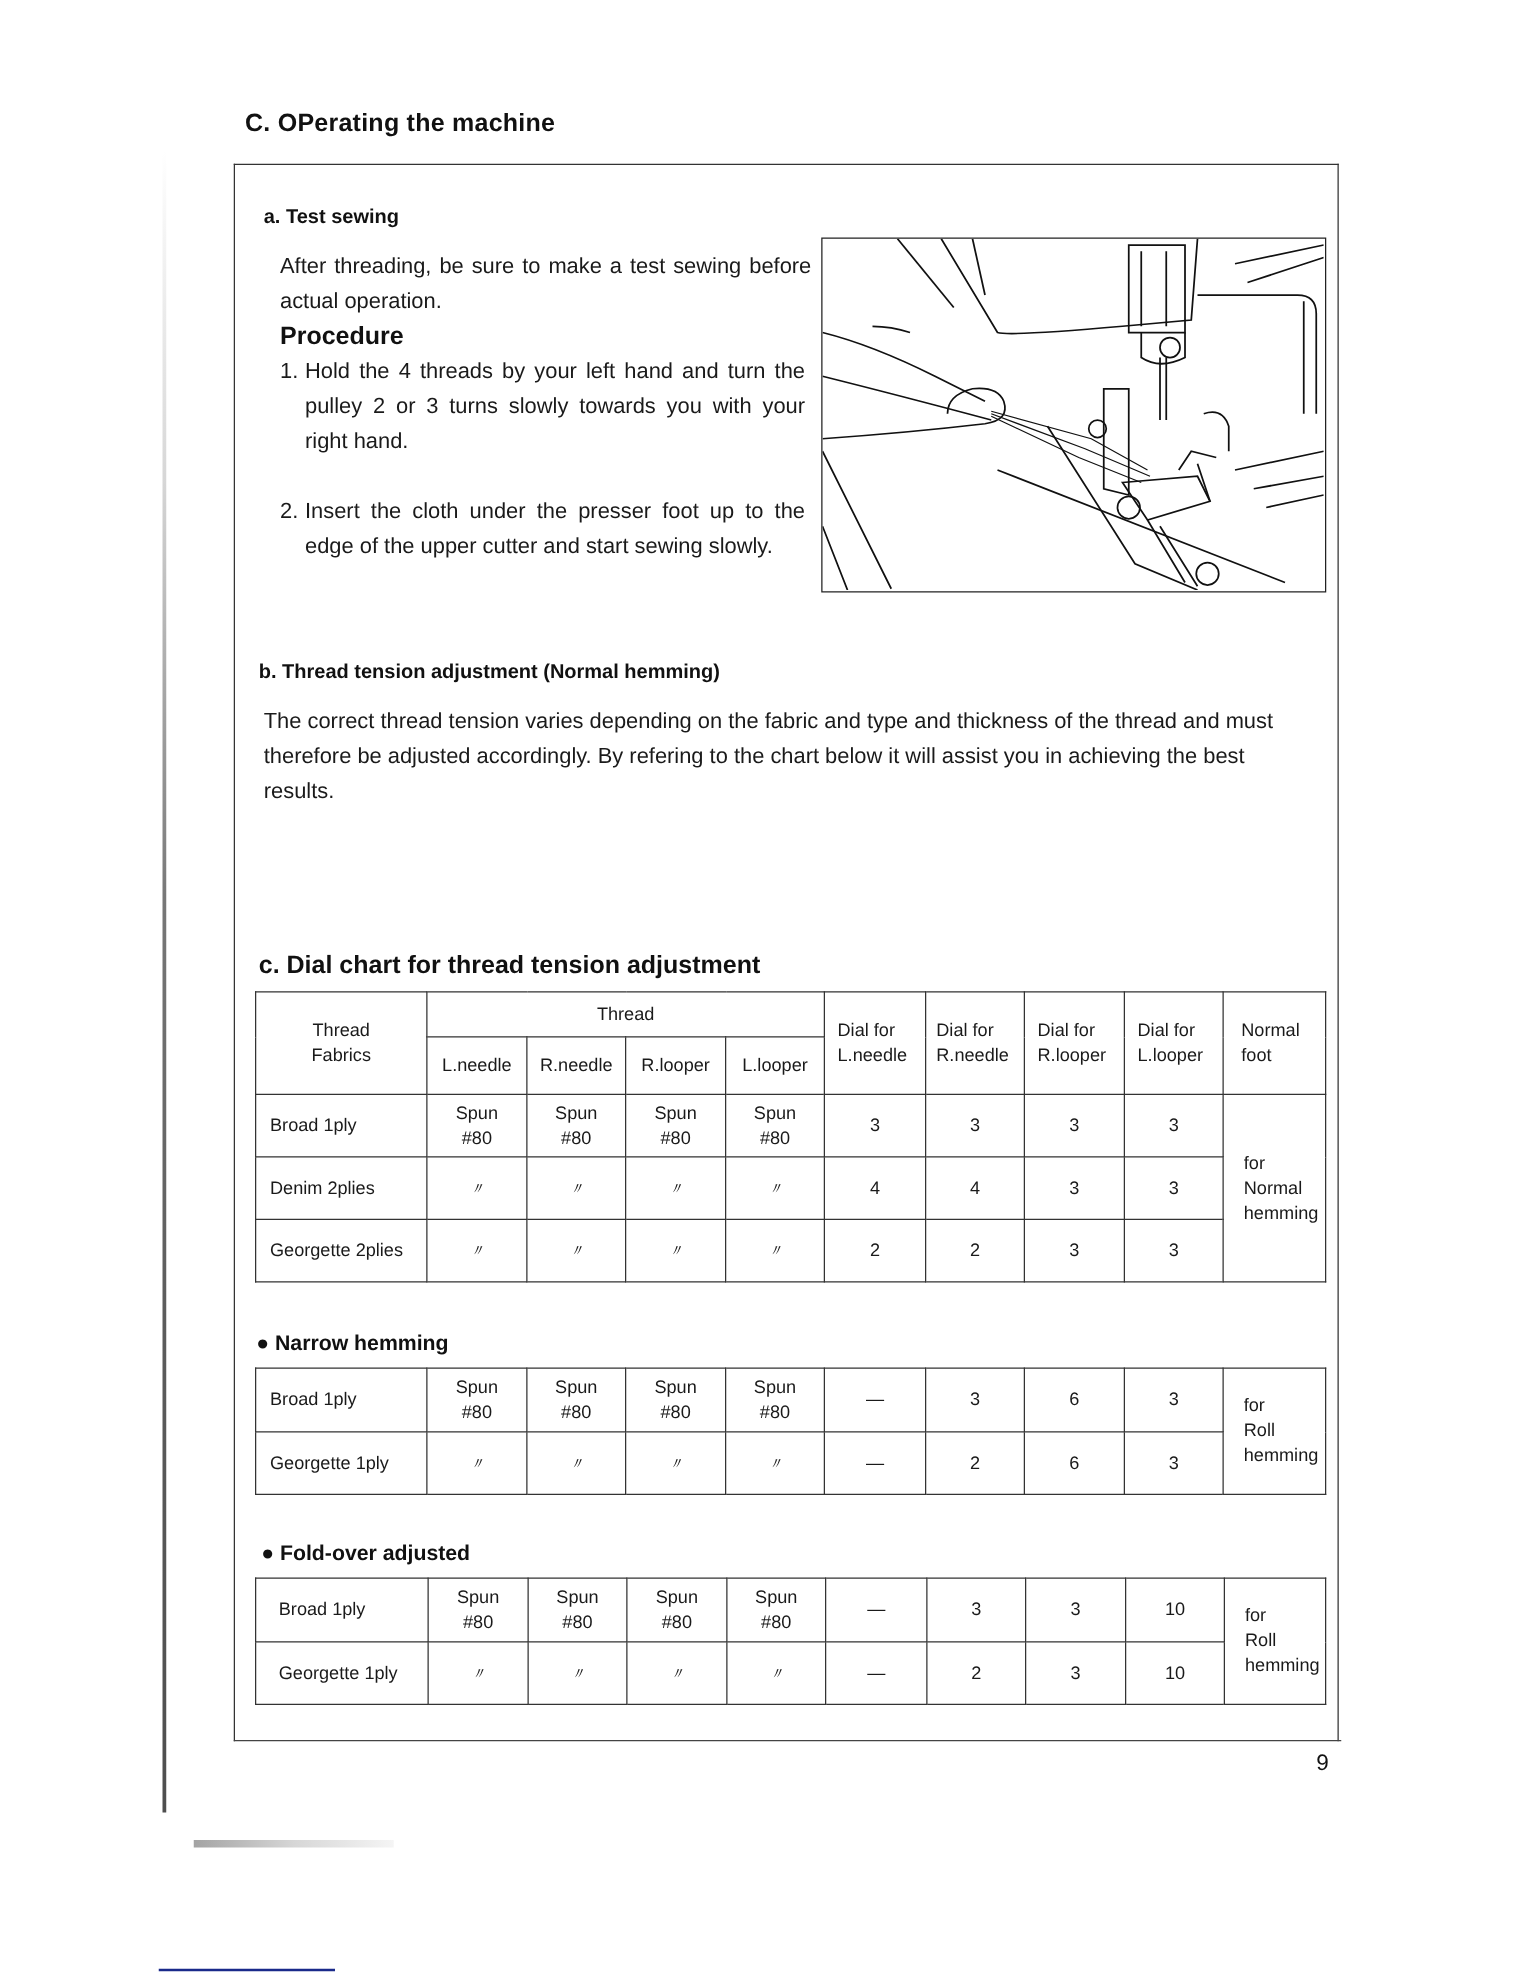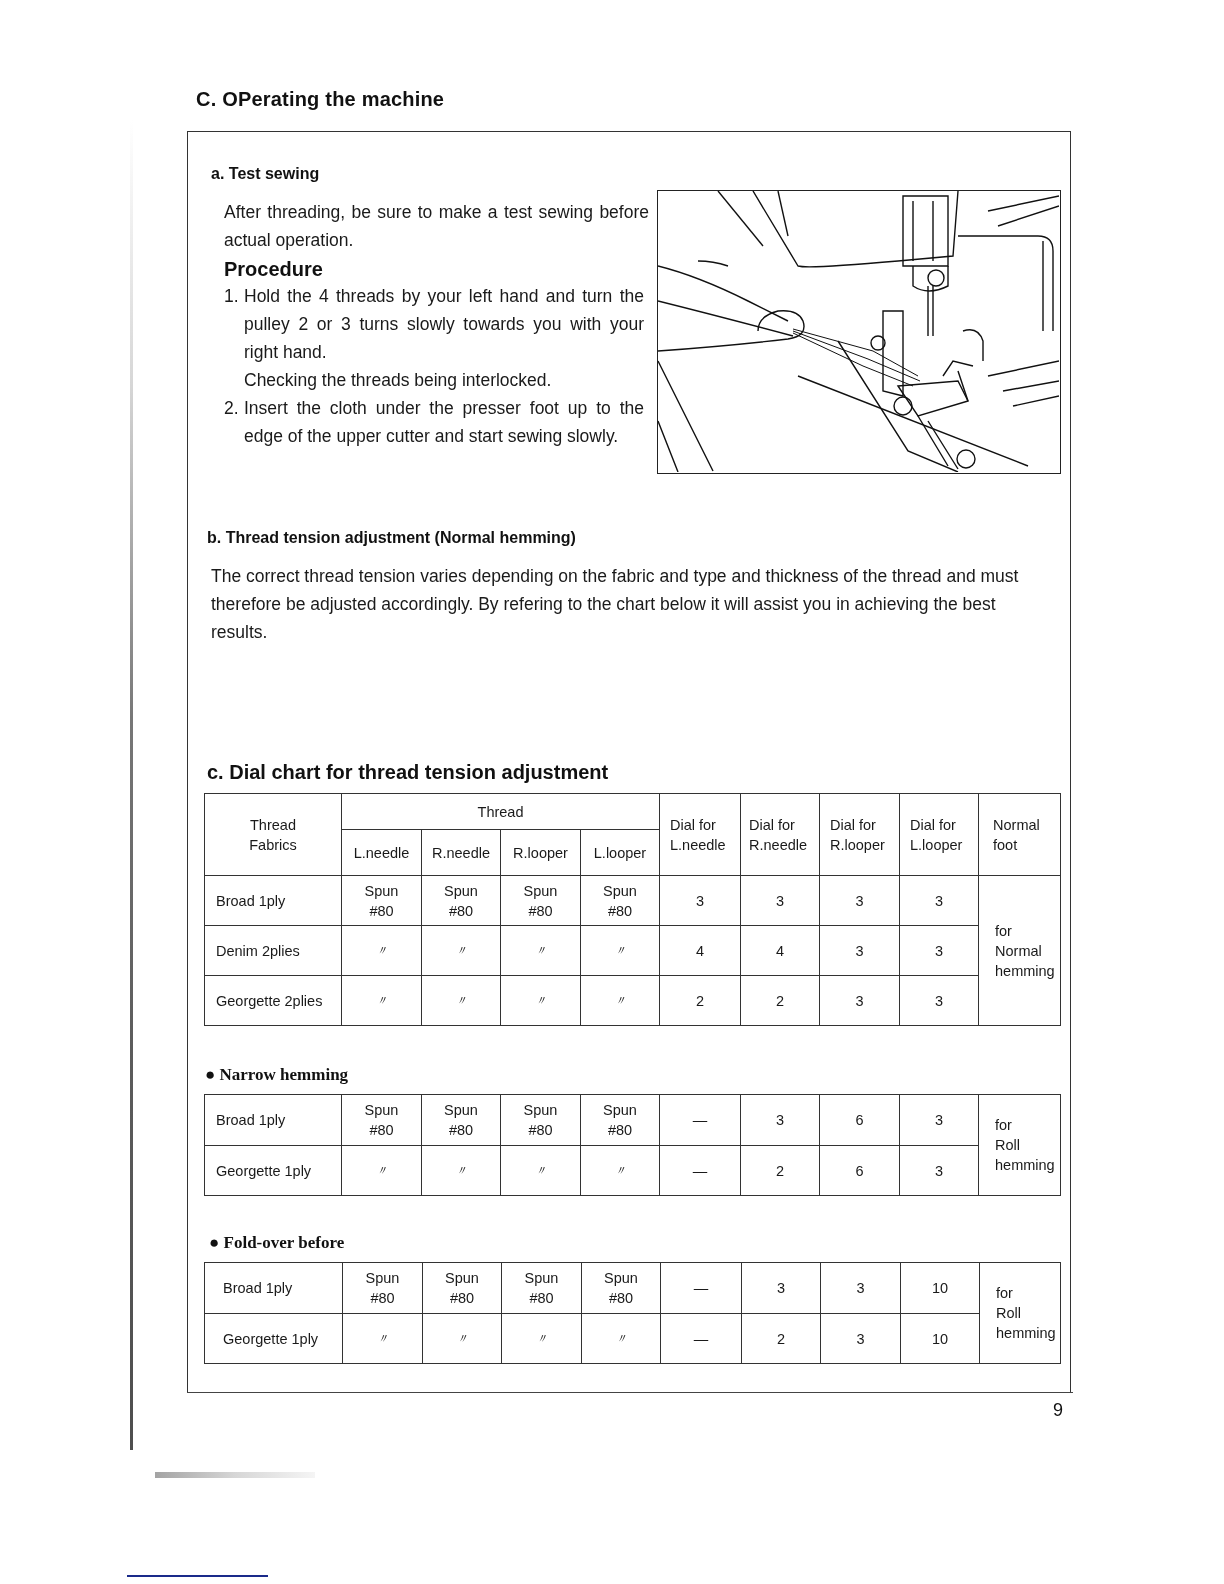--- a/index.html
+++ b/index.html
@@ -21,21 +21,21 @@
   .b-para { left: 211px; top: 562px; width: 845px; font-size: 17.5px; line-height: 28px; color: #1a1a1a; }
   .h-c { left: 207px; top: 761px; font-size: 20px; font-weight: bold; }
   table.dial { position: absolute; border-collapse: collapse; font-size: 14.5px; color: #1a1a1a; table-layout: fixed; }
   table.dial td { border: 1.3px solid #333; text-align: center; vertical-align: middle; padding: 0; line-height: 20px; }
   table.dial td.fab { text-align: left; padding-left: 11px; }
   table.dial td.pf { text-align: left; padding-left: 16px; }
   .ditto { font-size: 13px; font-style: italic; }
   .t1 { left: 204px; top: 793px; width: 856px; }
   .t2 { left: 204px; top: 1094px; width: 856px; }
   .t3 { left: 204px; top: 1262px; width: 856px; }
-  .bullet-h { font-size: 17px; font-weight: bold; font-family: Liberation Serif, serif; }
+  .bullet-h { font-size: 17px; font-weight: bold; }
   .narrow-h { left: 205px; top: 1065px; }
   .fold-h { left: 209px; top: 1233px; }
   .page-num { left: 1053px; top: 1400px; font-size: 18px; }
   .scan-left { left: 130px; top: 120px; width: 3px; height: 1330px; background: linear-gradient(#fff 0%, #ccc 20%, #555 45%, #333 70%, #222 100%); opacity: 0.8; }
   .scan-smudge { left: 155px; top: 1472px; width: 160px; height: 6px; background: linear-gradient(90deg, #666, #bbb, #eee); opacity: 0.6; }
   .blue-line { left: 127px; top: 1575px; width: 141px; height: 2px; background: #1a2a8a; }
 </style>
 </head>
 <body>
 
@@ -47,21 +47,20 @@
 
 <div class="abs frame"></div>
 <div class="abs frame-bottom"></div>
 
 <div class="abs h-a">a. Test sewing</div>
 <div class="abs body-text intro" style="text-align:justify;">After threading, be sure to make a test sewing before actual operation.</div>
 <div class="abs proc">Procedure</div>
 
 <div class="abs body-text step" style="top:282px;">
   <span class="num">1.</span><span class="txt">Hold the 4 threads by your left hand and turn the pulley 2 or 3 turns slowly towards you with your right hand.</span>
-  <div style="padding-left:20px;">Checking the threads being interlocked.</div>
 </div>
 <div class="abs body-text step" style="top:394px;">
   <span class="num">2.</span><span class="txt">Insert the cloth under the presser foot up to the edge of the upper cutter and start sewing slowly.</span>
 </div>
 
 <div class="abs illus">
   <svg width="401" height="281" viewBox="0 0 401 281" fill="none" stroke="#111" stroke-width="1.4">
 
     <path d="M95 0 L140 75 Q150 78 240 70 L295 65 L300 0"></path>
     <path d="M60 0 L105 55"></path>
@@ -262,21 +261,21 @@
     <td class="ditto">〃</td>
     <td>—</td>
     <td>2</td>
     <td>6</td>
     <td>3</td>
   </tr>
 </tbody>
   </table>
 
 <div class="abs bullet-h fold-h">
-  <span>●&nbsp;</span><span>Fold-over before</span>
+  <span>●&nbsp;</span><span>Fold-over adjusted</span>
 </div>
 <table class="dial t3">
   <colgroup>
     <col style="width:138px">
       <col style="width:80px">
       <col style="width:79px">
       <col style="width:80px">
       <col style="width:79px">
     <col style="width:81px">
       <col style="width:79px">

